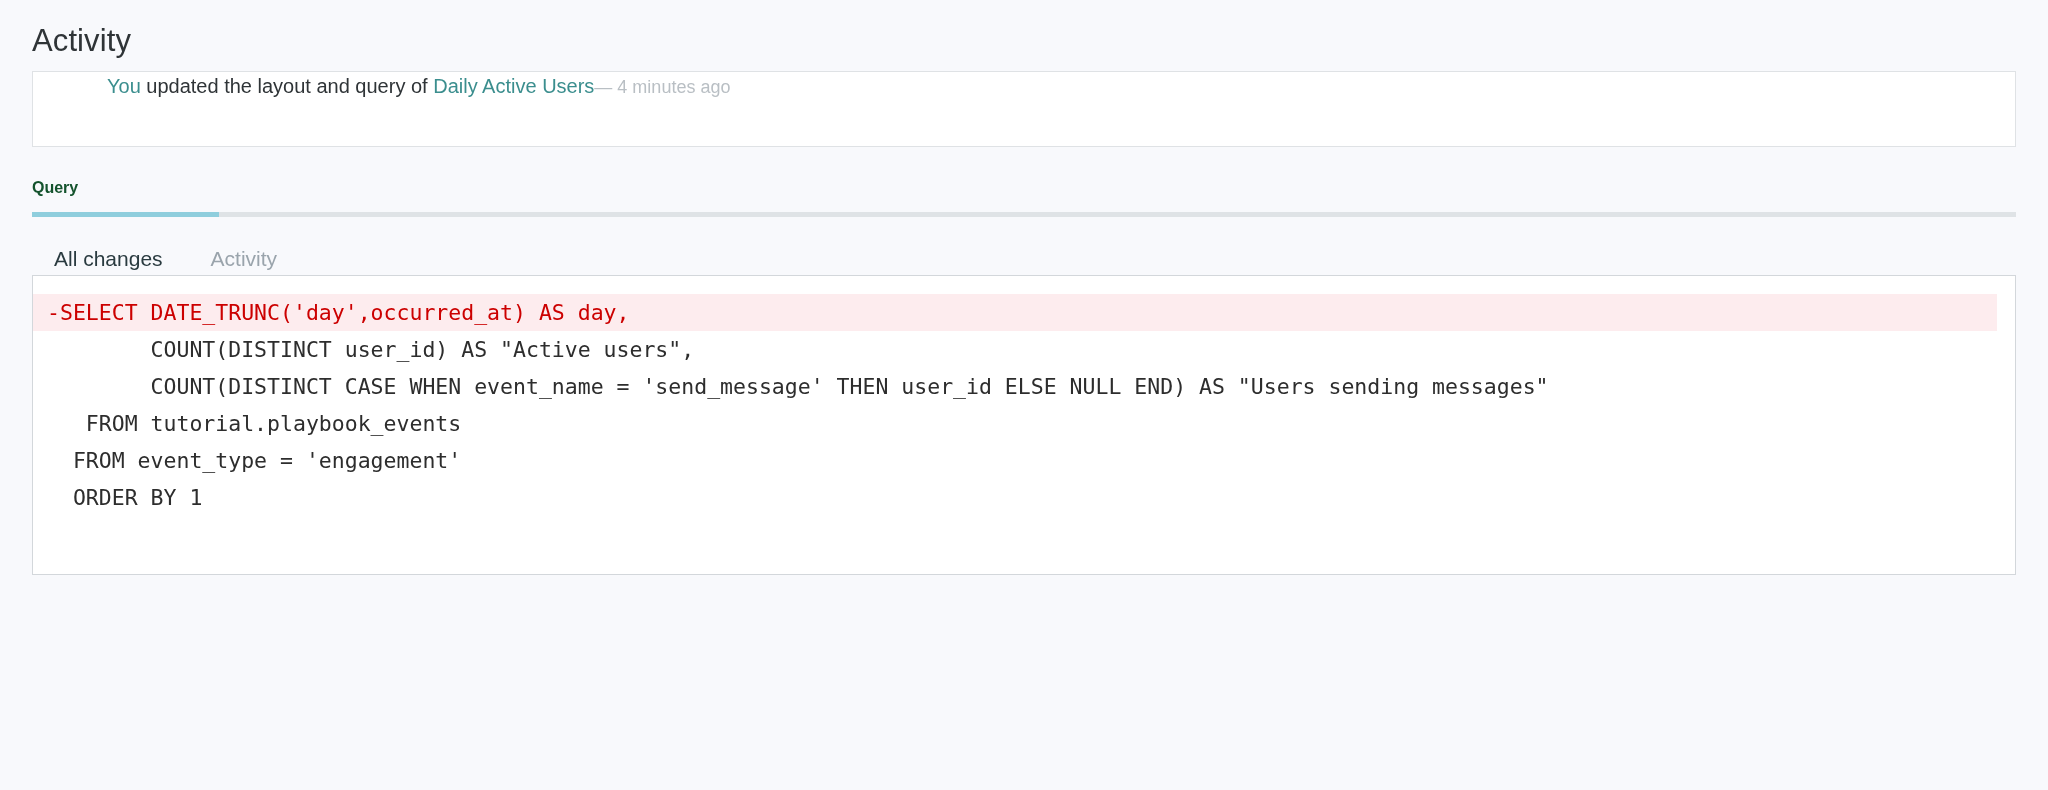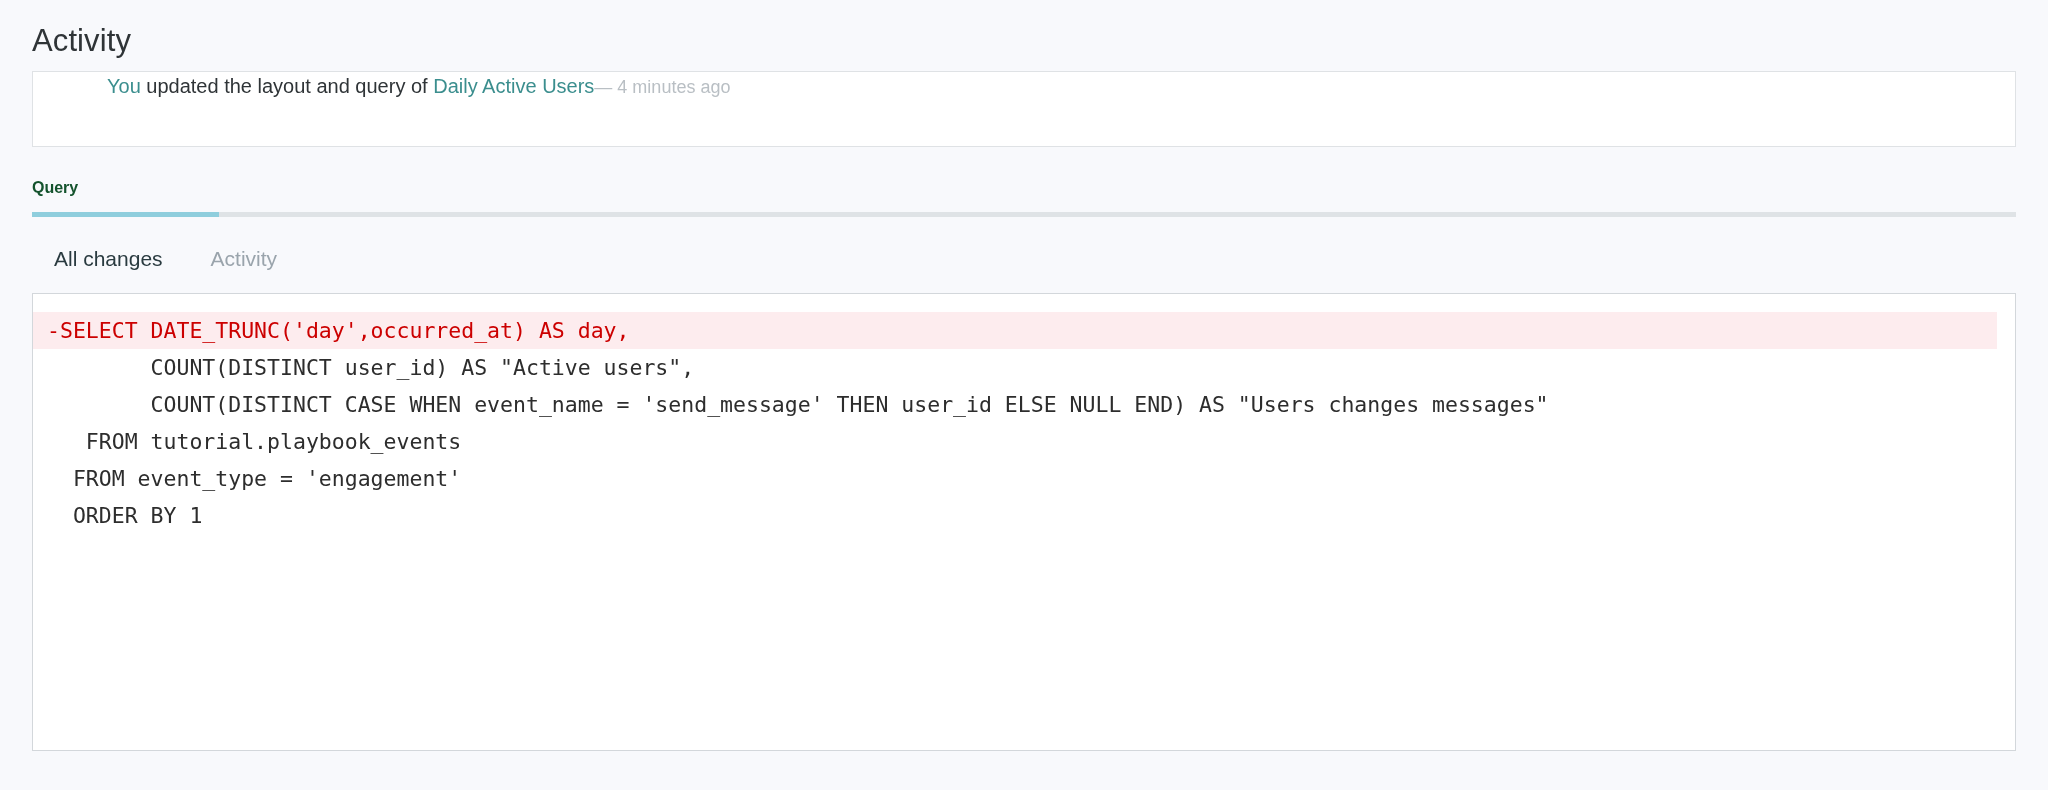--- a/index.html
+++ b/index.html
@@ -99,25 +99,25 @@
     margin-right: 48px;
     cursor: pointer;
     line-height: 1;
     margin-top: 26px;
   }
   .tab.active { color: #2a3b40; }
   .tab.inactive { color: #9aa4ac; }
 
   
   .diff-block {
-    margin-top: 20px;
+    margin-top: 2px;
     background: #ffffff;
     border: 1px solid #d3d7db;
     box-sizing: border-box;
-    height: 458px;
+    height: 300px;
     padding: 18px 0 0 0;
     overflow: hidden;
   }
   .diff-line {
     font-family: "DejaVu Sans Mono", "Liberation Mono", monospace;
     font-size: 21.5px;
     line-height: 37px;
     white-space: pre;
     padding-left: 14px;
     margin-right: 18px;
@@ -153,20 +153,20 @@
     <div class="tabs">
       <div class="tab active">All changes</div>
       <div class="tab inactive">Activity</div>
     </div>
   </div>
 
   <div class="diff-block">
     <div id="diff-lines">
         <div class="diff-line removed">-SELECT DATE_TRUNC('day',occurred_at) AS day,</div>
         <div class="diff-line">        COUNT(DISTINCT user_id) AS "Active users",</div>
-        <div class="diff-line">        COUNT(DISTINCT CASE WHEN event_name = 'send_message' THEN user_id ELSE NULL END) AS "Users changes messages"</div>
+        <div class="diff-line">        COUNT(DISTINCT CASE WHEN event_name = 'send_message' THEN user_id ELSE NULL END) AS "Users sending messages"</div>
         <div class="diff-line">   FROM tutorial.playbook_events</div>
         <div class="diff-line">  FROM event_type = 'engagement'</div>
         <div class="diff-line">  ORDER BY 1</div>
       </div>
   </div>
 
 </div>
 
 </body></html>

